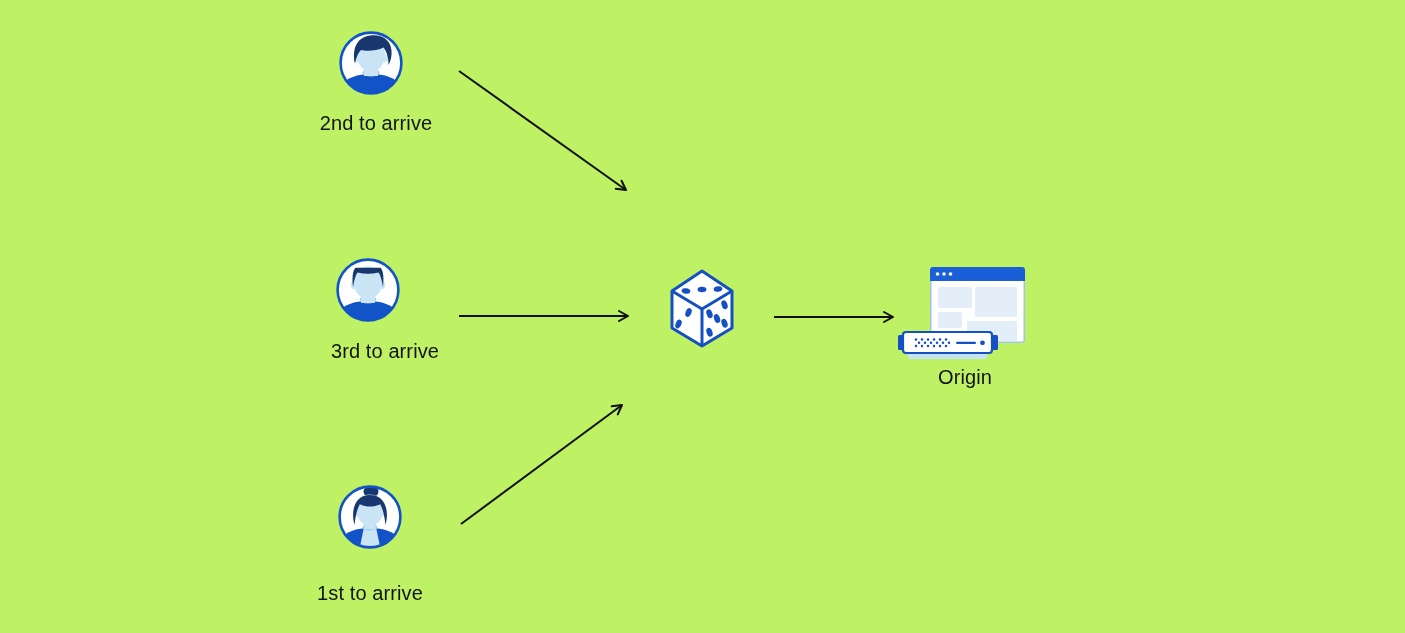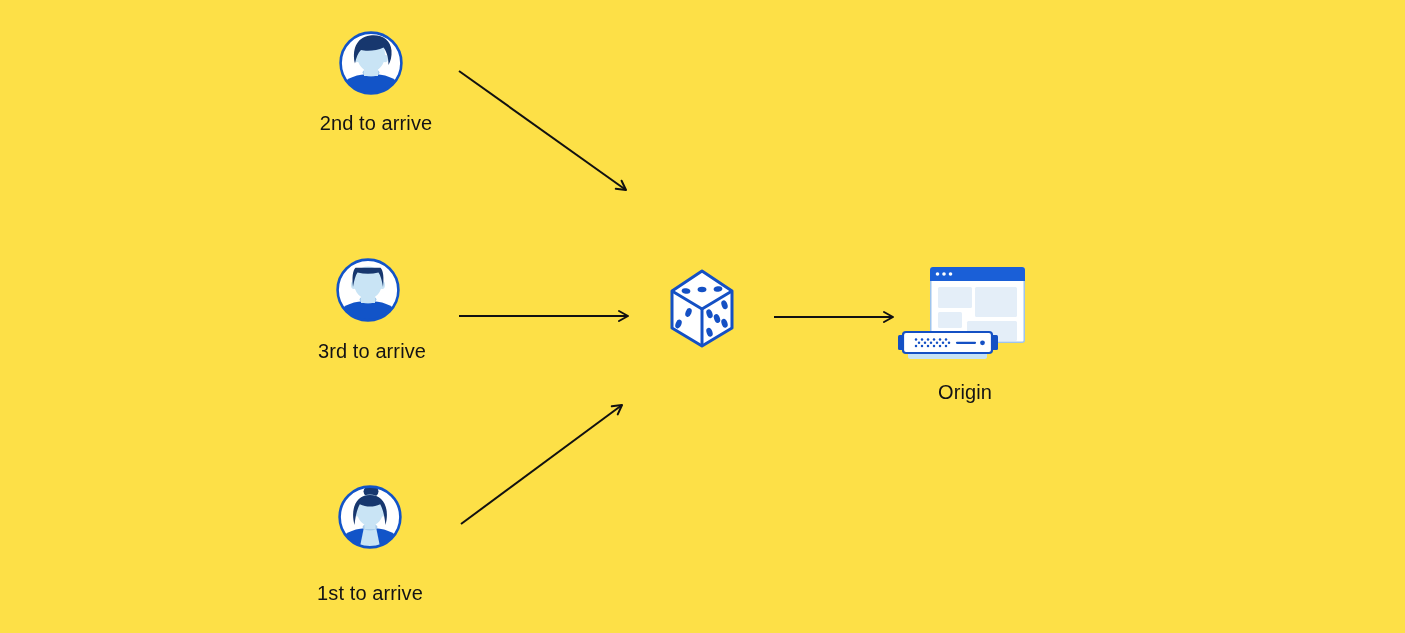--- a/index.html
+++ b/index.html
@@ -1,20 +1,20 @@
 <!DOCTYPE html>
 <html><head>
 <meta charset="utf-8">
 <style>
   html, body { margin: 0; padding: 0; background: #ffffff; }
   .canvas {
     position: relative;
     width: 1405px;
     height: 633px;
-    background: #fde047;
+    background: #bef264;
     overflow: hidden;
     font-family: "Liberation Sans", sans-serif;
   }
   .node { position: absolute; }
   .lbl {
     position: absolute;
     transform: translateX(-50%);
     font-size: 20px;
     line-height: 24px;
     color: #131316;
@@ -78,21 +78,21 @@
         <ellipse cx="36" cy="45.5" rx="8.5" ry="4" fill="#A9CDEA"></ellipse>
         <rect x="29" y="35" width="14" height="14" fill="#C9E4F5"></rect>
         <ellipse cx="21.8" cy="31" rx="2.8" ry="4" fill="#C9E4F5"></ellipse>
         <ellipse cx="50.2" cy="31" rx="2.8" ry="4" fill="#C9E4F5"></ellipse>
         <path d="M36,12.5 C45,12.5 50.5,19 50,29.5 C49.6,38 43.8,45 36,45 C28.2,45 22.4,38 22,29.5 C21.5,19 27,12.5 36,12.5 Z" fill="#C9E4F5"></path>
         <path d="M21,33 C20,24 20.5,16.5 23.5,13.8 L48.5,13.8 C51.5,16.5 52,24 51,33 C50,26.5 48.5,21.5 46.5,18.5 C39.5,20.3 32.5,20.3 25.5,18.5 C23.5,21.5 22,26.5 21,33 Z" fill="#17376E"></path>
       </g>
       <circle cx="36" cy="36" r="30.4" fill="none" stroke="#1254C8" stroke-width="2.6"></circle>
     </svg>
   </div>
-  <div class="lbl" style="left:372px; top:339px">3rd to arrive</div>
+  <div class="lbl" style="left:385px; top:339px">3rd to arrive</div>
 
   <div class="node" style="left:334px; top:481px">
     <svg width="72" height="72" viewBox="0 0 72 72">
       <defs>
           <clipPath id="c3">
             <circle cx="36" cy="36" r="30.4"></circle>
           </clipPath>
         </defs>
       <circle cx="36" cy="36" r="30.4" fill="#ffffff"></circle>
       <g clip-path="url(#c3)">
@@ -171,15 +171,15 @@
           <circle cx="26" cy="84.1" r="1.25"></circle>
           <circle cx="32" cy="84.1" r="1.25"></circle>
           <circle cx="38" cy="84.1" r="1.25"></circle>
           <circle cx="44" cy="84.1" r="1.25"></circle>
           <circle cx="50" cy="84.1" r="1.25"></circle>
       </g>
       <line x1="61" y1="80.8" x2="79" y2="80.8" stroke="#1450C4" stroke-width="2.2" stroke-linecap="round"></line>
       <circle cx="86.5" cy="80.8" r="2.4" fill="#1450C4"></circle>
     </svg>
   </div>
-  <div class="lbl" style="left:965px; top:380px">Origin</div>
+  <div class="lbl" style="left:965px; top:365px">Origin</div>
 
 </div>
 
 </body></html>

